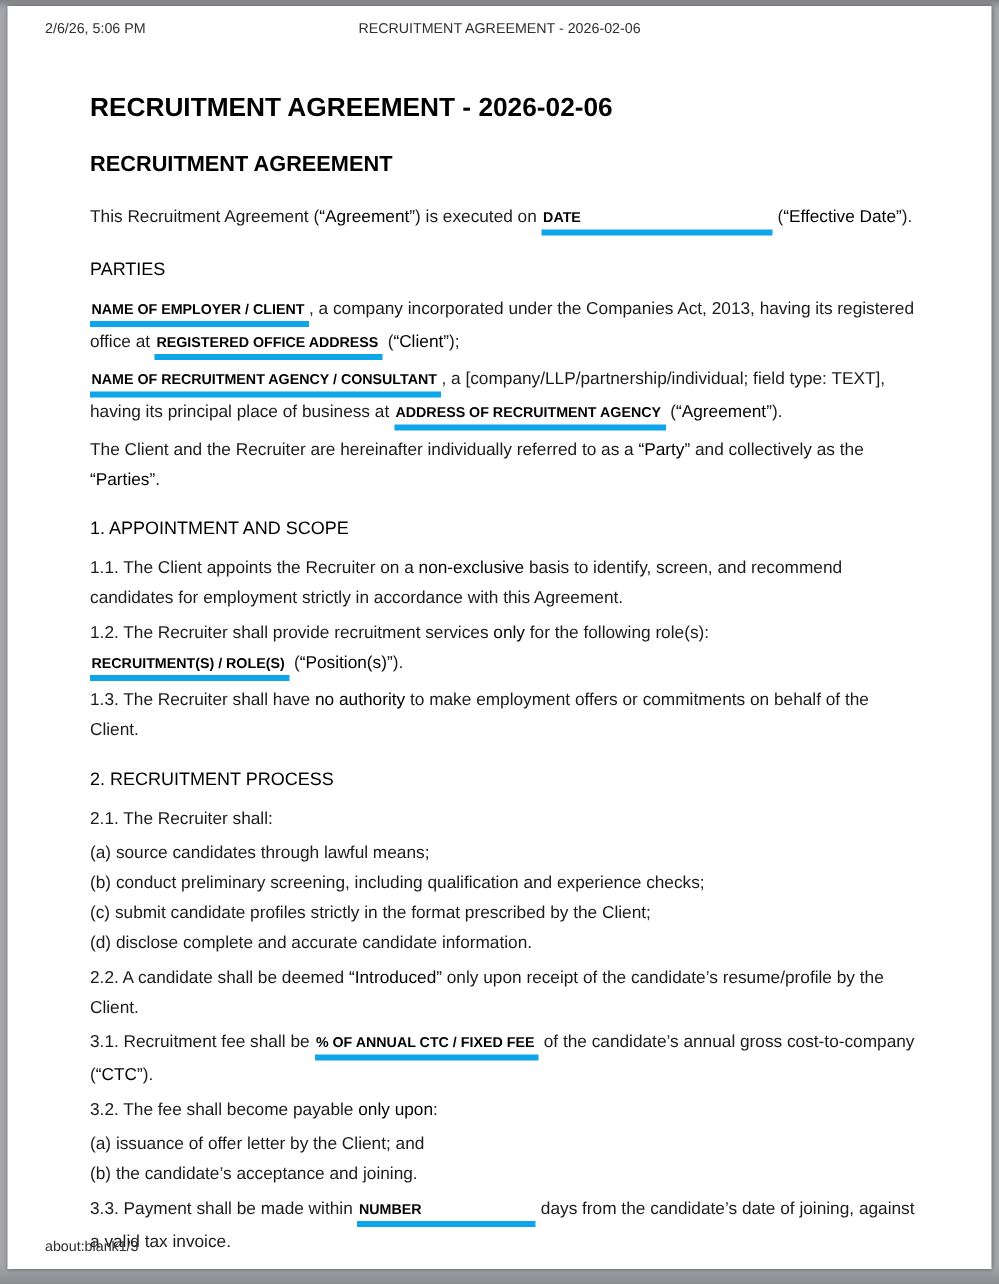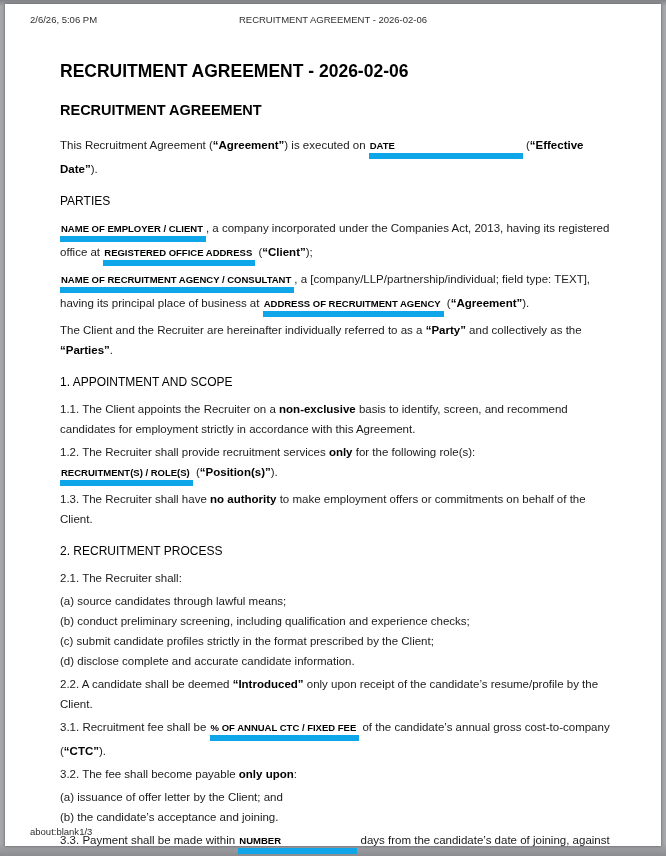--- a/index.html
+++ b/index.html
@@ -16,23 +16,23 @@
   .phead .dt{position:absolute;left:0;top:0;white-space:nowrap}
   .phead .ht{display:block;text-align:center}
   .pfoot{position:absolute;bottom:9px;left:25px;right:25px;display:flex;
     justify-content:flex-start;font-size:9.5px;color:#2f2f2f}
   .content{padding:56px 48px 0 55px;color:#1b1b1b;font-size:11.5px;line-height:20px}
   h1{font-size:17.5px;line-height:23px;margin:0 0 15px;color:#000;font-weight:bold}
   h2{font-size:14.5px;line-height:19px;text-align:left;margin:18px 0 15px;color:#000;font-weight:bold}
   .sec{font-size:12px;line-height:16px;font-weight:normal;margin:14px 0 9px;color:#000}
   .content p{margin:3px 0}
   .content p.tight{margin:0}
-  .b{font-weight:bold;color:#000}
+  .b{font-weight:normal;color:#000}
   .field{font-weight:bold;font-size:9.5px;line-height:13px;color:#000;
-    border-bottom:6px solid #0ea5e9;padding:0 3px 1px 1px;display:inline-block;
+    border-bottom:4px solid #0ea5e9;padding:0 3px 1px 1px;display:inline-block;
     vertical-align:baseline;white-space:nowrap}
 </style>
 </head>
 <body>
 
 <div class="frame">
   <div class="paper">
 
     <div class="phead">
       <span class="dt">2/6/26, 5:06 PM</span>

